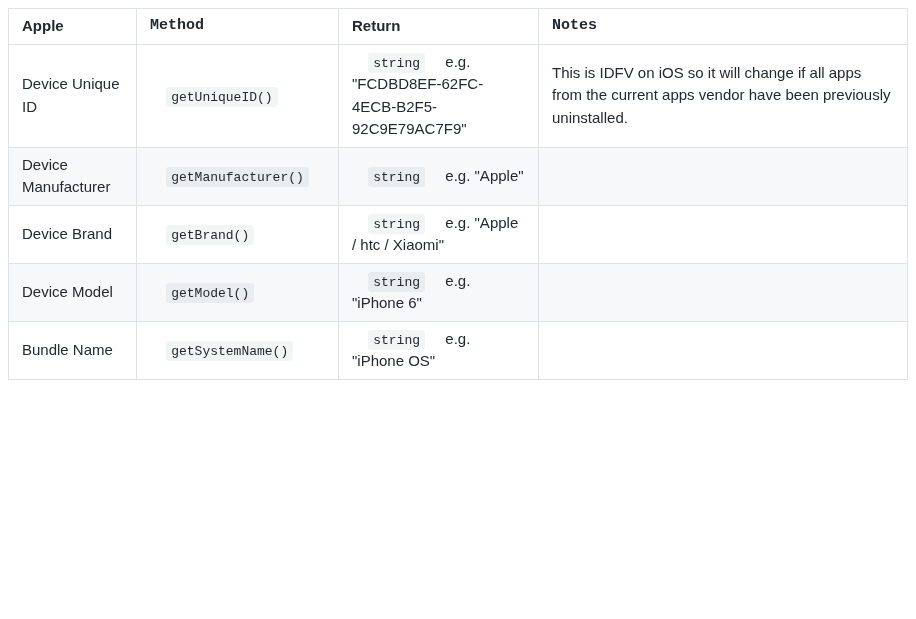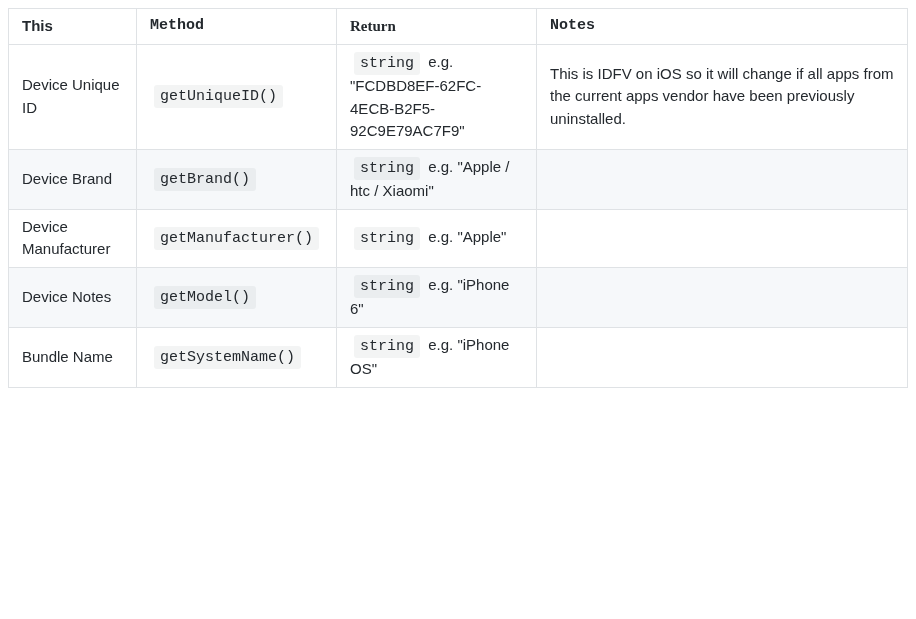--- a/index.html
+++ b/index.html
@@ -34,64 +34,64 @@
       vertical-align: middle;
     }
     tr:nth-child(2n) td {
       background-color: #f6f8fa;
     }
     tr:nth-child(2n+1) td {
       background-color: #ffffff;
     }
     code {
       font-family: "SFMono-Regular", Consolas, "Liberation Mono", Menlo, Courier, monospace;
-      font-size: 15px;
+      font-size: 13px;
       padding: 0.2em 0.4em;
-      margin: 4px;
+      margin: 16px;
       background-color: rgba(27,31,35,0.05);
       border-radius: 3px;
     }
     .col-name { width: 128px; }
     .col-method { width: 200px; font-family: Liberation Mono, monospace; }
-    .col-return { width: 200px; font-family: Liberation Serif, serif; }
+    .col-return { width: 200px; }
     .col-notes { width: auto; font-family: Liberation Mono, monospace; }
   </style>
 </head>
 <body>
 
 <table>
   <thead>
     <tr>
-      <th class="col-name">This</th>
+      <th class="col-name">Apple</th>
       <th class="col-method">Method</th>
       <th class="col-return">Return</th>
       <th class="col-notes">Notes</th>
     </tr>
   </thead>
   <tbody>
     <tr>
       <td>Device Unique ID</td>
       <td><code>getUniqueID()</code></td>
       <td><code>string</code><span> e.g. </span><span>"FCDBD8EF-62FC-4ECB-B2F5-92C9E79AC7F9"</span></td>
       <td>This is IDFV on iOS so it will change if all apps from the current apps vendor have been previously uninstalled.</td>
     </tr>
     <tr>
+      <td>Device Manufacturer</td>
+      <td><code>getManufacturer()</code></td>
+      <td><code>string</code><span> e.g. </span><span>"Apple"</span></td>
+      <td></td>
+    </tr>
+    <tr>
       <td>Device Brand</td>
       <td><code>getBrand()</code></td>
       <td><code>string</code><span> e.g. </span><span>"Apple / htc / Xiaomi"</span></td>
       <td></td>
     </tr>
     <tr>
-      <td>Device Manufacturer</td>
-      <td><code>getManufacturer()</code></td>
-      <td><code>string</code><span> e.g. </span><span>"Apple"</span></td>
-      <td></td>
-    </tr>
-    <tr>
-      <td>Device Notes</td>
+      <td>Device Model</td>
       <td><code>getModel()</code></td>
       <td><code>string</code><span> e.g. </span><span>"iPhone 6"</span></td>
       <td></td>
     </tr>
     <tr>
       <td>Bundle Name</td>
       <td><code>getSystemName()</code></td>
       <td><code>string</code><span> e.g. </span><span>"iPhone OS"</span></td>
       <td></td>
     </tr>

